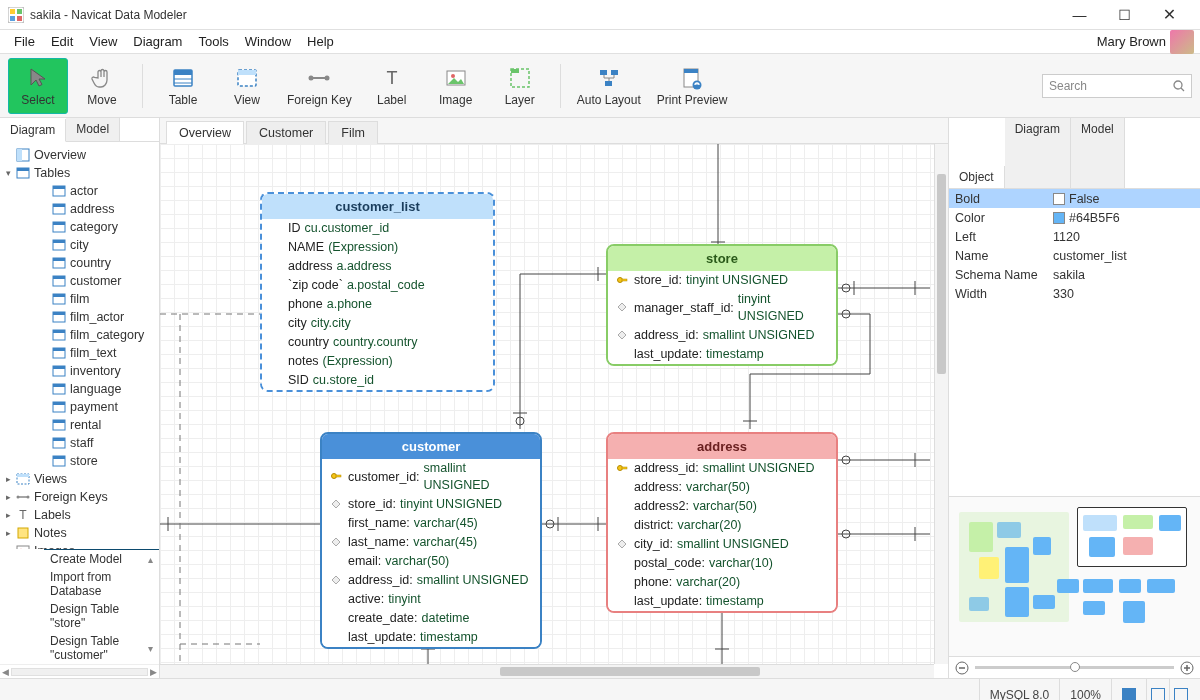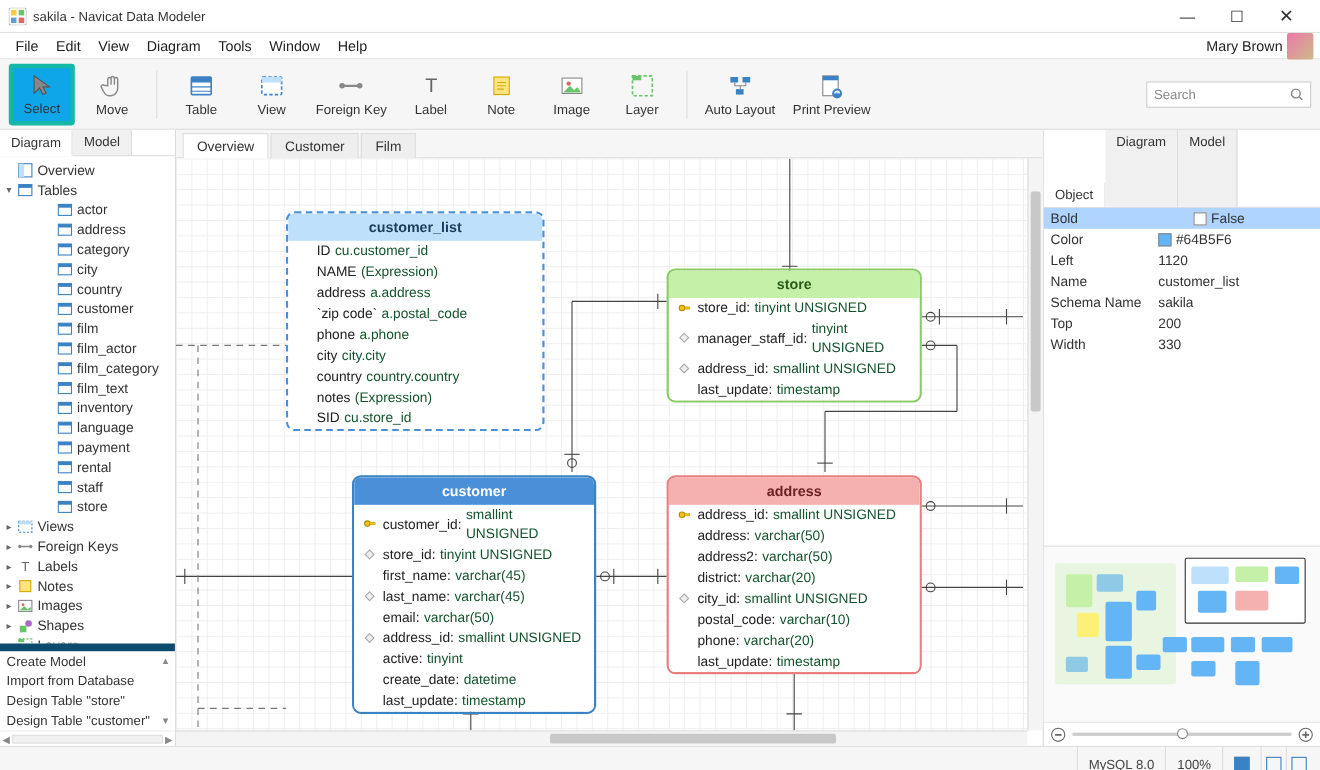--- a/index.html
+++ b/index.html
@@ -16,21 +16,21 @@
 
 .menubar { height: 24px; background: #fff; display: flex; align-items: center; padding: 0 6px; border-bottom: 1px solid #e0e0e0; }
 .menubar .menu-item { padding: 3px 8px; font-size: 13px; color: #222; }
 .menubar .spacer { flex: 1; }
 .menubar .username { font-size: 13px; color: #222; margin-right: 4px; }
 .menubar .avatar { width: 24px; height: 24px; background: linear-gradient(135deg,#e7a,#cb8); border-radius: 2px; }
 
 
 .toolbar { height: 64px; background: #f6f6f6; border-bottom: 1px solid #ddd; display: flex; align-items: center; padding: 0 8px; gap: 4px; }
 .tool-btn { display: flex; flex-direction: column; align-items: center; justify-content: center; min-width: 60px; height: 56px; padding: 4px 6px; border-radius: 3px; }
-.tool-btn.active { background: #0ea5e9; border: 4px solid #14b8a6; }
+.tool-btn.active { background: #22c55e; border: 1px solid #14b8a6; }
 .tool-btn .tb-icon { width: 26px; height: 26px; display: flex; align-items: center; justify-content: center; margin-bottom: 2px; }
 .tool-btn .tb-label { font-size: 12px; color: #333; }
 .tool-sep { width: 1px; height: 44px; background: #ddd; margin: 0 6px; }
 .toolbar .spacer { flex: 1; }
 .search-box { width: 150px; height: 24px; border: 1px solid #ccc; background: #fff; display: flex; align-items: center; padding: 0 6px; font-size: 12px; color: #888; }
 .search-box .ph { flex: 1; }
 .search-box .mag { color: #888; }
 
 
 .main { display: flex; height: calc(700px - 30px - 24px - 64px - 22px); }
@@ -38,21 +38,21 @@
 
 .left-pane { width: 160px; background: #fff; border-right: 1px solid #ddd; display: flex; flex-direction: column; }
 .left-tabs { display: flex; border-bottom: 1px solid #ddd; }
 .left-tab { padding: 4px 10px; font-size: 12px; background: #f0f0f0; border-right: 1px solid #ddd; }
 .left-tab.active { background: #fff; border-bottom: 1px solid #fff; position: relative; top: 1px; }
 .tree { flex: 1; overflow: auto; padding: 4px 0; font-size: 12.5px; }
 .tree-row { display: flex; align-items: center; height: 18px; padding-left: 6px; white-space: nowrap; }
 .tree-row .twisty { width: 10px; font-size: 9px; color: #666; }
 .tree-row .ticon { width: 14px; height: 14px; margin-right: 4px; flex-shrink: 0; }
 .tree-row.depth-2 { padding-left: 42px; }
-.recent-box { border-top: 7px solid #0c4a6e; background: #fff; font-size: 12px; }
+.recent-box { border-top: 1px solid #0c4a6e; background: #fff; font-size: 12px; margin-left: 44px; }
 .recent-row { padding: 2px 6px; display: flex; align-items: center; }
 .recent-row .rarrow { margin-left: auto; color: #888; font-size: 10px; }
 .hscroll-mini { height: 14px; border-top: 1px solid #eee; display: flex; align-items: center; font-size: 9px; color: #888; padding: 0 2px; gap: 2px; }
 .hscroll-mini .track { flex: 1; height: 8px; background: #f0f0f0; border: 1px solid #e0e0e0; }
 
 
 .center-pane { flex: 1; display: flex; flex-direction: column; background: #fff; min-width: 0; }
 .center-tabs { display: flex; border-bottom: 1px solid #ddd; background: #f6f6f6; height: 26px; align-items: flex-end; padding-left: 6px; }
 .center-tab { padding: 4px 12px; font-size: 12.5px; background: #eee; border: 1px solid #ddd; border-bottom: none; margin-right: 2px; position: relative; top: 1px; }
 .center-tab.active { background: #fff; }
@@ -89,21 +89,21 @@
 
 
 .right-pane { width: 252px; background: #fff; border-left: 1px solid #ddd; display: flex; flex-direction: column; }
 .right-tabs { display: flex; border-bottom: 1px solid #ddd; }
 .right-tab { padding: 4px 10px; font-size: 12px; background: #f0f0f0; border-right: 1px solid #ddd; }
 .right-tab.active { background: #fff; margin-top: 48px; }
 .prop-grid { font-size: 12.5px; }
 .prop-row { display: flex; height: 19px; align-items: center; }
 .prop-row .pk { width: 100px; padding-left: 6px; }
 .prop-row .pv { flex: 1; padding-left: 4px; display:flex; align-items:center; gap:4px; }
-.prop-row.sel { background: #aed4ff; gap: 32px; }
+.prop-row.sel { background: #aed4ff; }
 .prop-row .swatch { width:12px; height:12px; border:1px solid #888; display:inline-block; }
 .prop-row .chk { width:12px; height:12px; border:1px solid #888; background:#fff; display:inline-block; }
 .right-empty { flex: 1; }
 .minimap { height: 160px; border-top: 1px solid #ddd; background: #fafafa; position: relative; }
 .minimap .mm-box { position:absolute; border-radius:2px; }
 .zoom-bar { height: 22px; border-top: 1px solid #ddd; display: flex; align-items: center; padding: 0 6px; gap: 6px; font-size: 12px; }
 .zoom-bar .ztrk { flex:1; height:3px; background:#ccc; position:relative; }
 .zoom-bar .zthumb { position:absolute; top:-4px; left:50%; width:10px; height:10px; background:#fff; border:1px solid #888; border-radius:50%; transform:translateX(-50%); }
 
 
@@ -201,31 +201,20 @@
         <span class="tb-icon">
           <svg width="24" height="24" viewBox="0 0 24 24">
             <text x="12" y="18" text-anchor="middle" font-size="18" font-family="serif" fill="#666">T</text>
           </svg>
         </span>
         <span class="tb-label">Label</span>
       </div>
       <div class="tool-btn">
         <span class="tb-icon">
           <svg width="24" height="24" viewBox="0 0 24 24">
-            <rect x="5" y="4" width="14" height="16" fill="#ffe480" stroke="#d4a800"></rect>
-            <line x1="8" y1="9" x2="16" y2="9" stroke="#d4a800"></line>
-            <line x1="8" y1="12" x2="16" y2="12" stroke="#d4a800"></line>
-            <line x1="8" y1="15" x2="14" y2="15" stroke="#d4a800"></line>
-          </svg>
-        </span>
-        <span class="tb-label">Note</span>
-      </div>
-      <div class="tool-btn">
-        <span class="tb-icon">
-          <svg width="24" height="24" viewBox="0 0 24 24">
             <rect x="3" y="5" width="18" height="14" fill="#fff" stroke="#888"></rect>
             <circle cx="9" cy="10" r="2" fill="#e06666"></circle>
             <path d="M4 18 L10 12 L14 16 L17 13 L20 18 Z" fill="#6ac46a"></path>
           </svg>
         </span>
         <span class="tb-label">Image</span>
       </div>
       <div class="tool-btn">
         <span class="tb-icon">
           <svg width="24" height="24" viewBox="0 0 24 24">
@@ -868,26 +857,20 @@
         <div class="prop-row">
           <span class="pk">Name</span>
           <span class="pv">
             <span>customer_list</span>
           </span>
         </div>
         <div class="prop-row">
           <span class="pk">Schema Name</span>
           <span class="pv">
             <span>sakila</span>
-          </span>
-        </div>
-        <div class="prop-row">
-          <span class="pk">Top</span>
-          <span class="pv">
-            <span>200</span>
           </span>
         </div>
         <div class="prop-row">
           <span class="pk">Width</span>
           <span class="pv">
             <span>330</span>
           </span>
         </div>
       </div>
     <div class="right-empty"></div>

